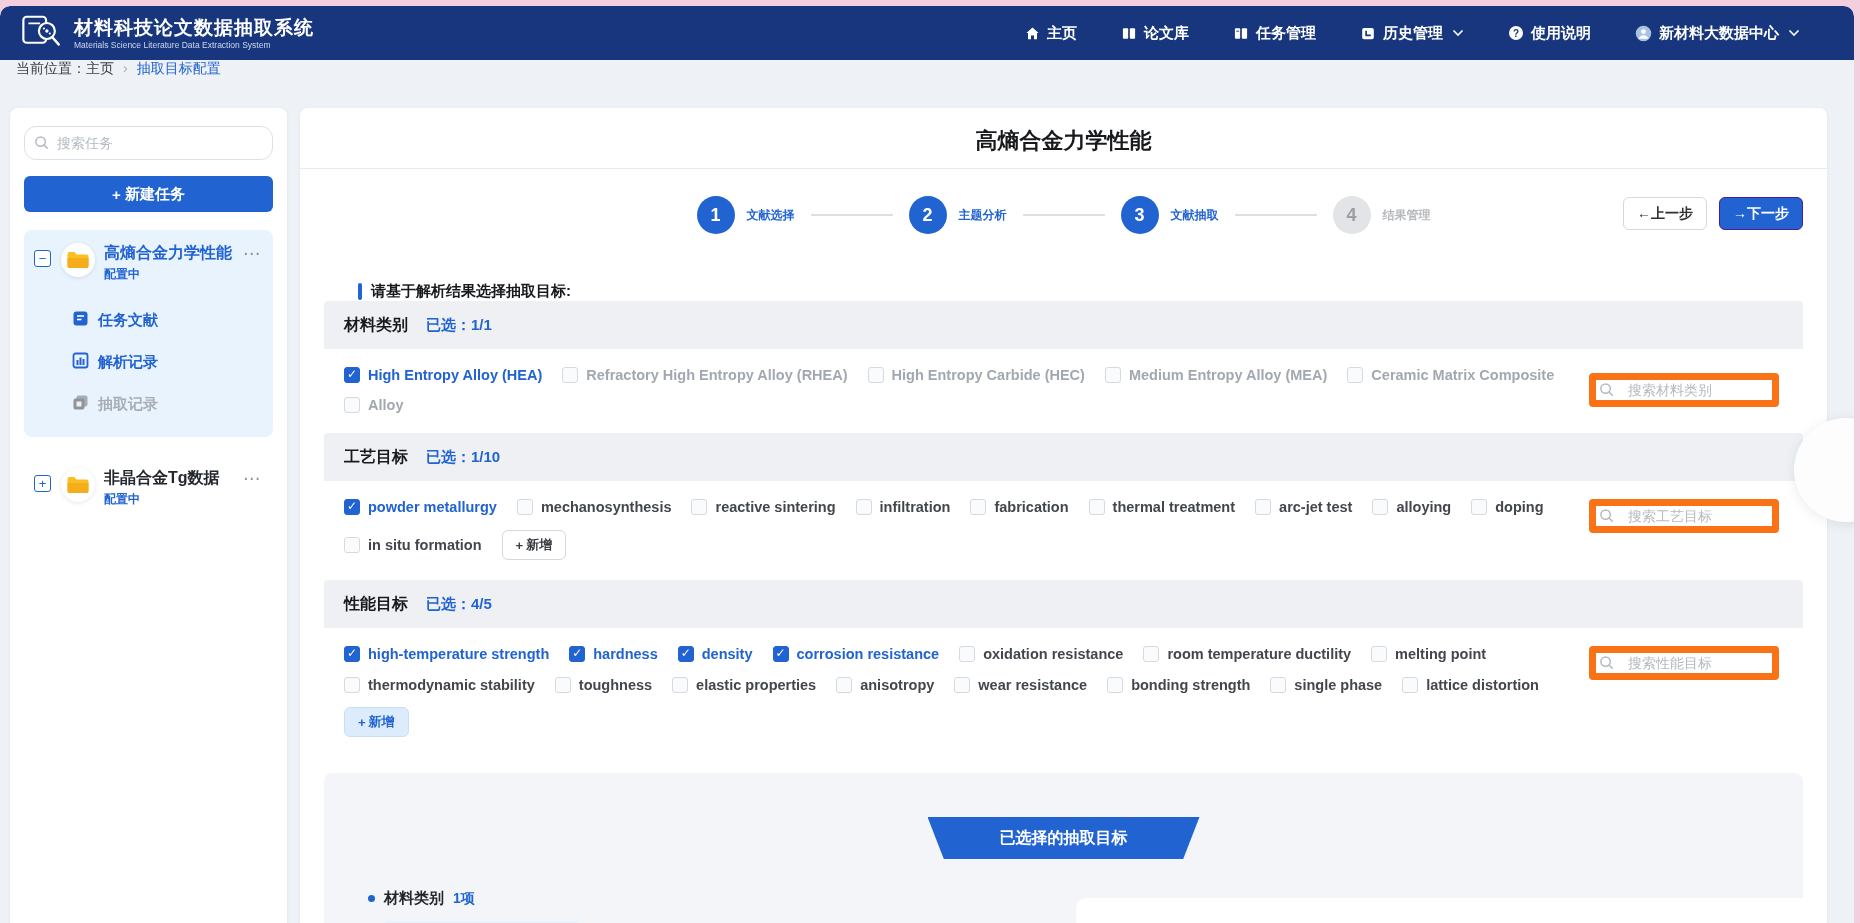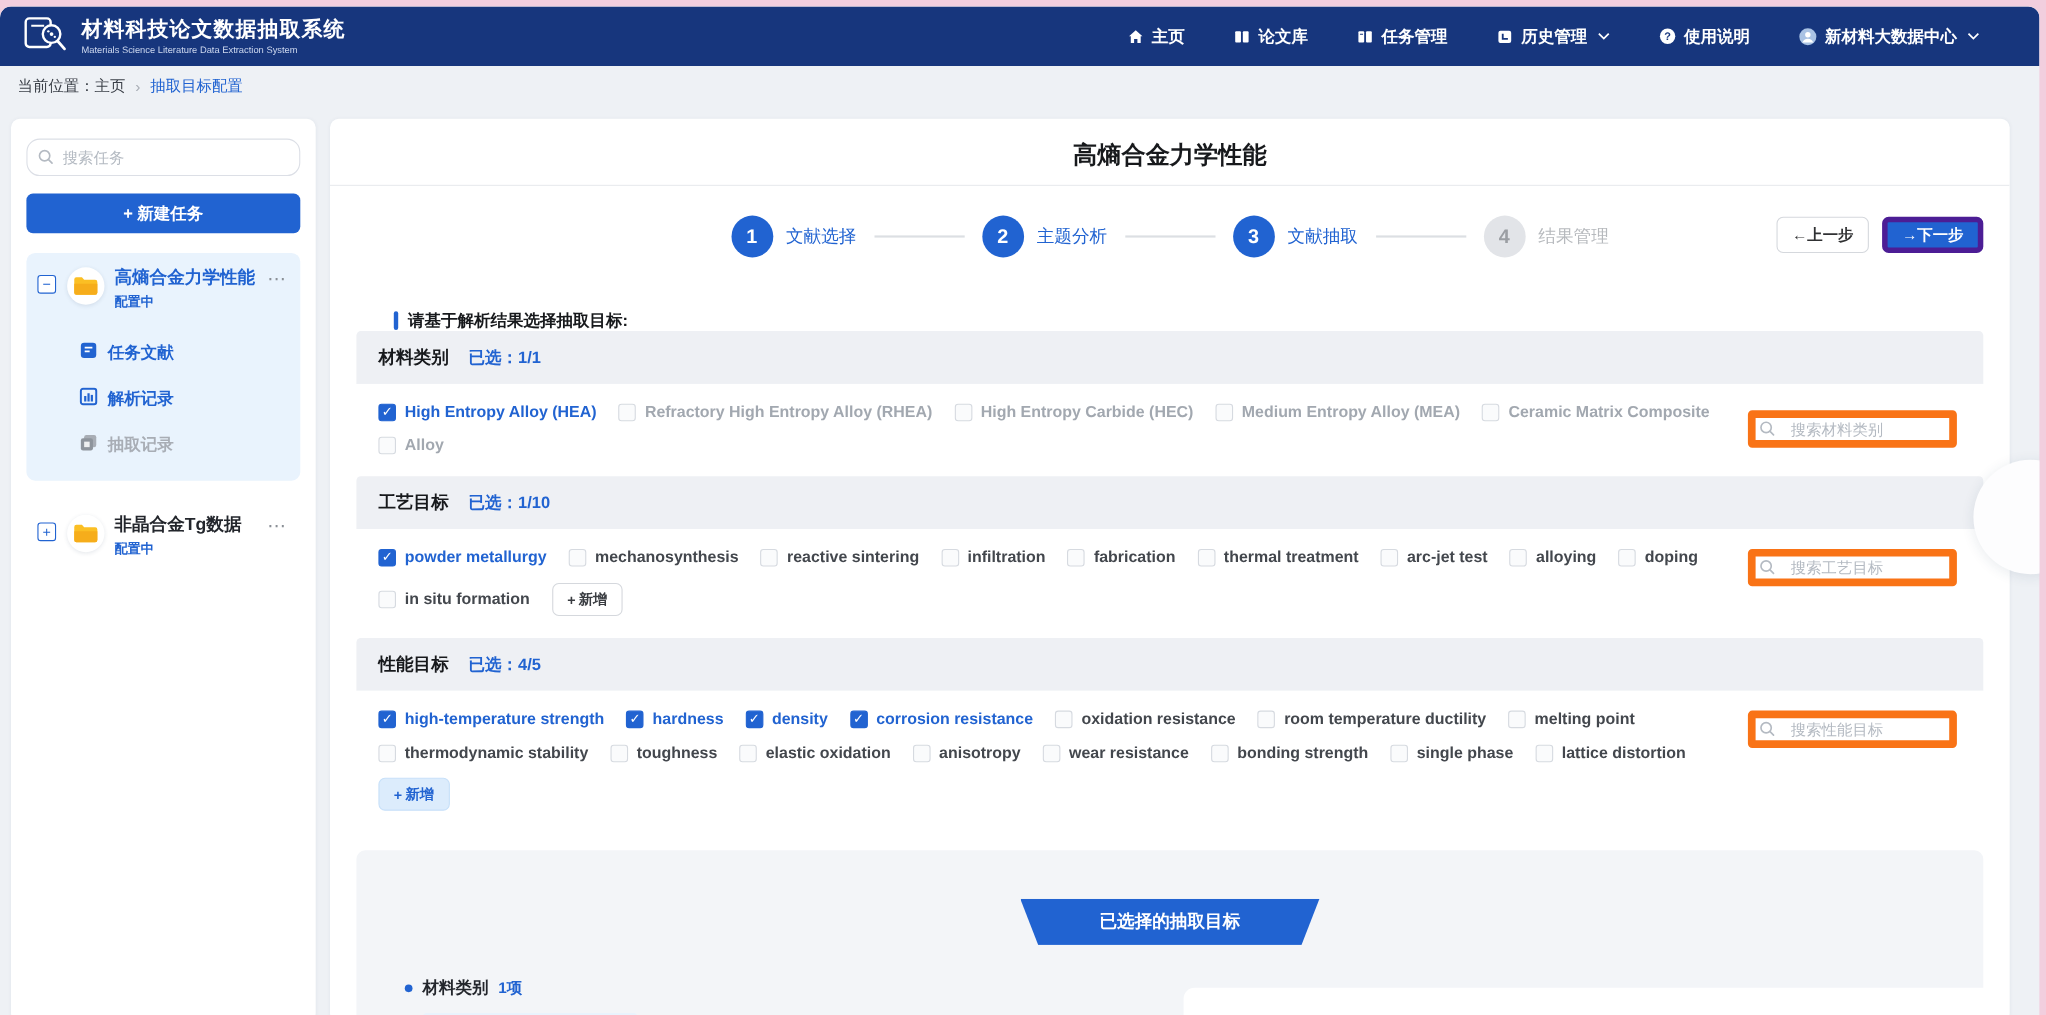--- a/index.html
+++ b/index.html
@@ -14,21 +14,21 @@
   .logo{display:flex;align-items:center;gap:12px;color:#fff;}
   .logo-txt .t1{font-size:19px;font-weight:bold;letter-spacing:1px;line-height:21px;}
   .logo-txt .t2{font-size:8.5px;color:#cdd8ef;margin-top:2px;}
   .nav{margin-left:auto;display:flex;align-items:center;gap:44px;}
   .nav-item{display:flex;align-items:center;gap:7px;color:#fff;font-size:15px;
     font-weight:600;cursor:pointer;white-space:nowrap;}
   .nav-item svg{display:block;}
   .chev{margin-left:2px;}
 
   
-  .crumbs{height:38px;display:flex;align-items:center;padding:0 16px;font-size:14px;color:#3a3f47;}
+  .crumbs{height:38px;display:flex;padding:0 16px;font-size:14px;color:#3a3f47;}
   .crumbs .sep{color:#a8adb5;margin:0 9px;font-size:14px;}
   .crumbs .cur{color:#2163d1;}
   .crumbs .home{color:#3a3f47;cursor:pointer;}
 
   
   .content{display:flex;gap:13px;padding:10px 27px 0 10px;height:831px;}
   .sidebar{width:277px;flex-shrink:0;background:#fff;border-radius:8px;
     box-shadow:0 1px 4px rgba(31,56,88,.06);padding:18px 14px;height:100%;}
   .main{flex:1;background:#fff;border-radius:8px;box-shadow:0 1px 4px rgba(31,56,88,.06);
     padding:0 24px 24px;position:relative;overflow:hidden;}
@@ -60,28 +60,28 @@
   .child.disabled{color:#a8adb5;cursor:default;}
 
   
   .page-title{text-align:center;font-size:22px;font-weight:bold;color:#17191c;padding:18px 0 12px;}
   .title-divider{border-bottom:1px solid #e8eaee;margin:0 -24px;}
   .step-row{position:relative;display:flex;align-items:center;justify-content:center;
     margin-top:26px;height:40px;}
   .step{display:flex;align-items:center;gap:12px;cursor:pointer;}
   .step-circle{width:38px;height:38px;border-radius:50%;background:#2163d1;color:#fff;
     font-size:18px;font-weight:bold;display:flex;align-items:center;justify-content:center;}
-  .step-label{font-size:16px;font-weight:normal;color:#2163d1;white-space:nowrap;}
+  .step-label{font-size:12px;font-weight:bold;color:#2163d1;white-space:nowrap;}
   .step.pending .step-circle{background:#e2e4e8;color:#9b9ea3;}
   .step.pending .step-label{color:#b6b9bd;}
   .step-line{width:82px;height:2px;background:#dcdfe3;margin:0 16px;}
   .step-btns{position:absolute;right:0;top:2px;display:flex;gap:12px;}
   .btn-prev{height:33px;padding:0 13px;background:#fff;border:1px solid #d5d8dd;border-radius:6px;
     font-size:14px;color:#303133;cursor:pointer;font-family:inherit;font-weight:600;}
-  .btn-next{height:33px;padding:0 13px;background:#2163d1;border:5px solid #4c1d95;border-radius:6px;
+  .btn-next{height:33px;padding:0 13px;background:#2163d1;border:1px solid #4c1d95;border-radius:6px;
     font-size:14px;color:#fff;cursor:pointer;font-family:inherit;font-weight:600;}
 
   .instruction{display:flex;align-items:center;gap:9px;margin-top:47px;padding-left:34px;}
   .blue-bar{width:4px;height:17px;background:#2163d1;border-radius:2px;}
   .instruction span{font-size:15px;font-weight:bold;color:#17191c;}
 
   
   .sec{margin-top:0;}
   .sec:first-of-type{margin-top:16px;}
   .sec-head{height:48px;background:#eef0f4;border-radius:4px 4px 0 0;display:flex;
@@ -494,21 +494,21 @@
               <label class="opt">
                   <span class="cb"></span>
                   <span class="ol">thermodynamic stability</span>
                 </label>
               <label class="opt">
                   <span class="cb"></span>
                   <span class="ol">toughness</span>
                 </label>
               <label class="opt">
                   <span class="cb"></span>
-                  <span class="ol">elastic oxidation</span>
+                  <span class="ol">elastic properties</span>
                 </label>
               <label class="opt">
                   <span class="cb"></span>
                   <span class="ol">anisotropy</span>
                 </label>
               <label class="opt">
                   <span class="cb"></span>
                   <span class="ol">wear resistance</span>
                 </label>
               <label class="opt">

